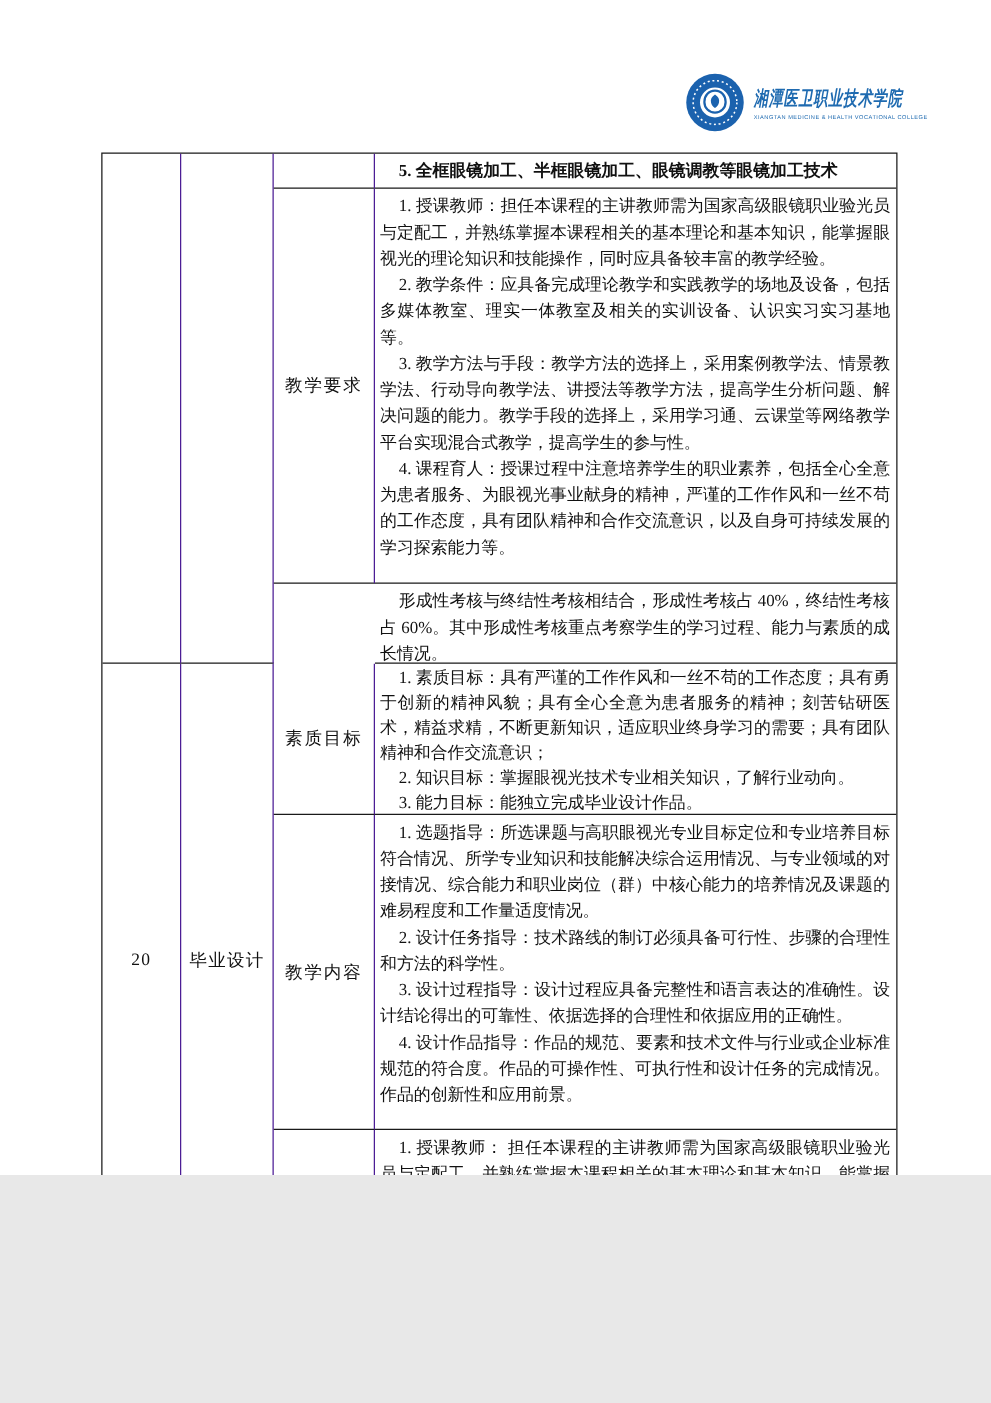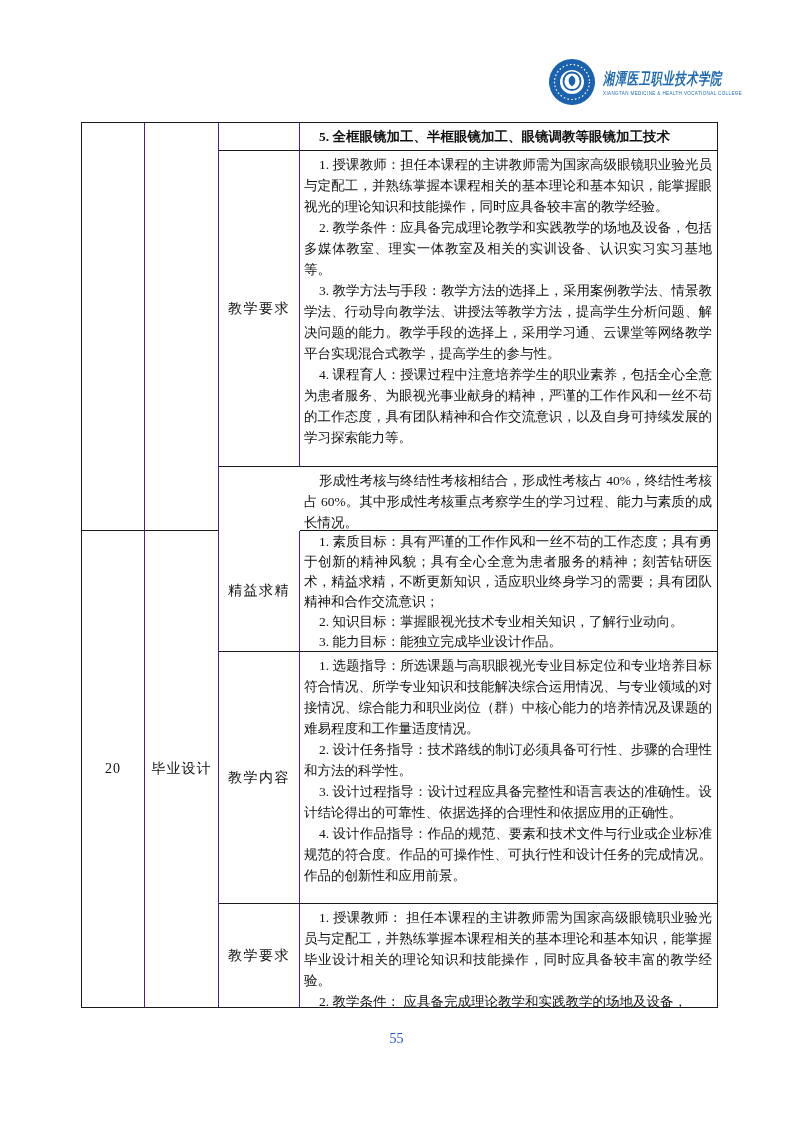--- a/index.html
+++ b/index.html
@@ -1,17 +1,17 @@
 <!DOCTYPE html>
 <html><head>
 <meta charset="utf-8">
 <style>
   html,body { margin:0; padding:0; background:#e8e8e8; }
   .page {
-    position:relative; width:793px; height:1122px; margin:0 auto;
+    position:relative; width:793px; height:940px; margin:0 auto;
     background:#ffffff; overflow:hidden;
     font-family:"Liberation Serif","DejaVu Serif",serif; color:#111;
   }
 
   
   .logo { position:absolute; left:548px; top:58px; display:flex; align-items:center; gap:7px; }
   .logo-badge { width:48px; height:48px; flex:0 0 auto; }
   .logo-text { display:flex; flex-direction:column; justify-content:center; }
   .logo-cn {
     color:#1e6ab0; font-size:16px; font-weight:bold; font-style:italic;
@@ -109,21 +109,21 @@
       <p>4. 课程育人：授课过程中注意培养学生的职业素养，包括全心全意为患者服务、为眼视光事业献身的精神，严谨的工作作风和一丝不苟的工作态度，具有团队精神和合作交流意识，以及自身可持续发展的学习探索能力等。</p>
     </div>
 
     <div class="cell c4-r3 bb content-cell">
       <p>形成性考核与终结性考核相结合，形成性考核占 40%，终结性考核占 60%。其中形成性考核重点考察学生的学习过程、能力与素质的成长情况。</p>
     </div>
 
     <div class="cell c1-bot br center-cell">20</div>
     <div class="cell c2-bot br center-cell">毕业设计</div>
 
-    <div class="cell c3-r4 br bb label-cell">精益求精</div>
+    <div class="cell c3-r4 br bb label-cell">素质目标</div>
     <div class="cell c4-r4 bb content-cell lh20">
       <p>1. 素质目标：具有严谨的工作作风和一丝不苟的工作态度；具有勇于创新的精神风貌；具有全心全意为患者服务的精神；刻苦钻研医术，精益求精，不断更新知识，适应职业终身学习的需要；具有团队精神和合作交流意识；</p>
       <p>2. 知识目标：掌握眼视光技术专业相关知识，了解行业动向。</p>
       <p>3. 能力目标：能独立完成毕业设计作品。</p>
     </div>
 
     <div class="cell c3-r5 br bb label-cell">教学内容</div>
     <div class="cell c4-r5 bb content-cell">
       <p>1. 选题指导：所选课题与高职眼视光专业目标定位和专业培养目标符合情况、所学专业知识和技能解决综合运用情况、与专业领域的对接情况、综合能力和职业岗位（群）中核心能力的培养情况及课题的难易程度和工作量适度情况。</p>
       <p>2. 设计任务指导：技术路线的制订必须具备可行性、步骤的合理性和方法的科学性。</p>

